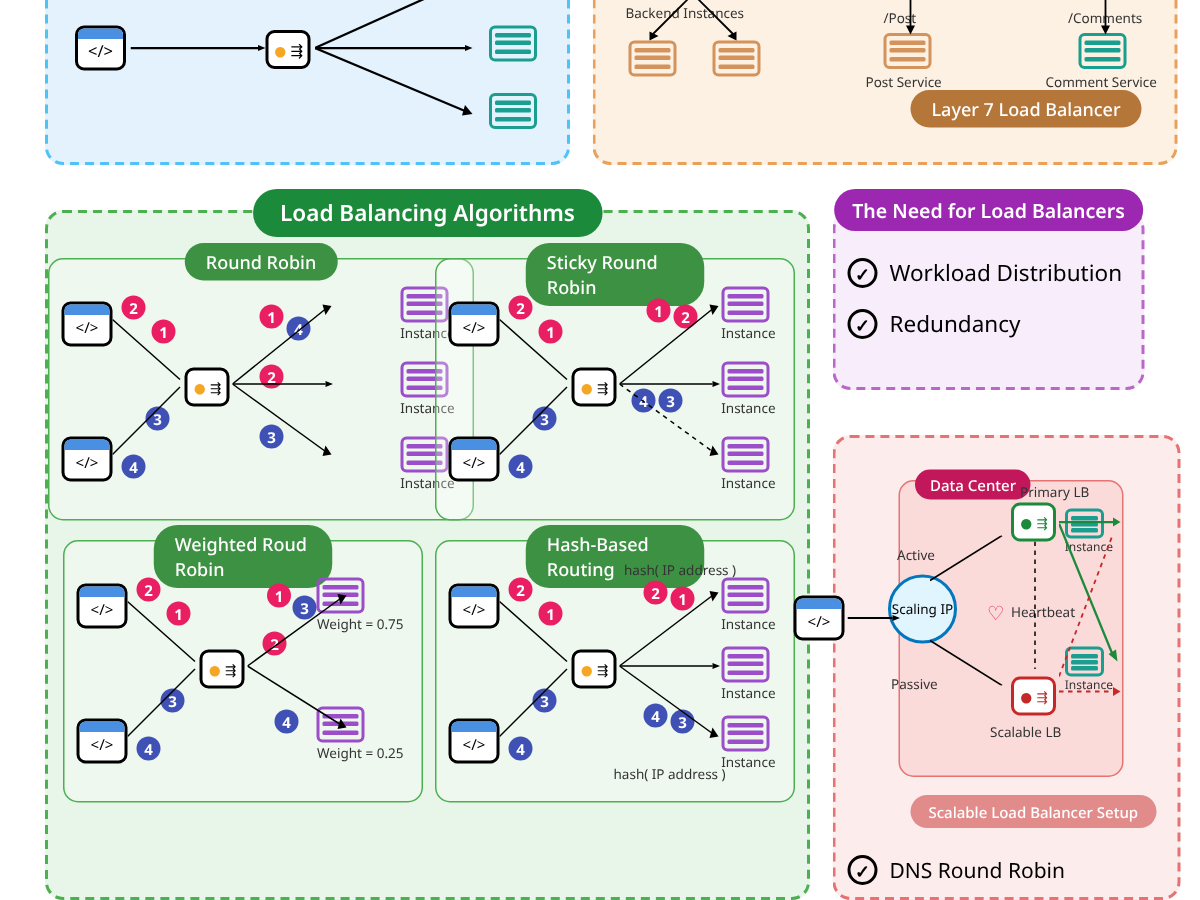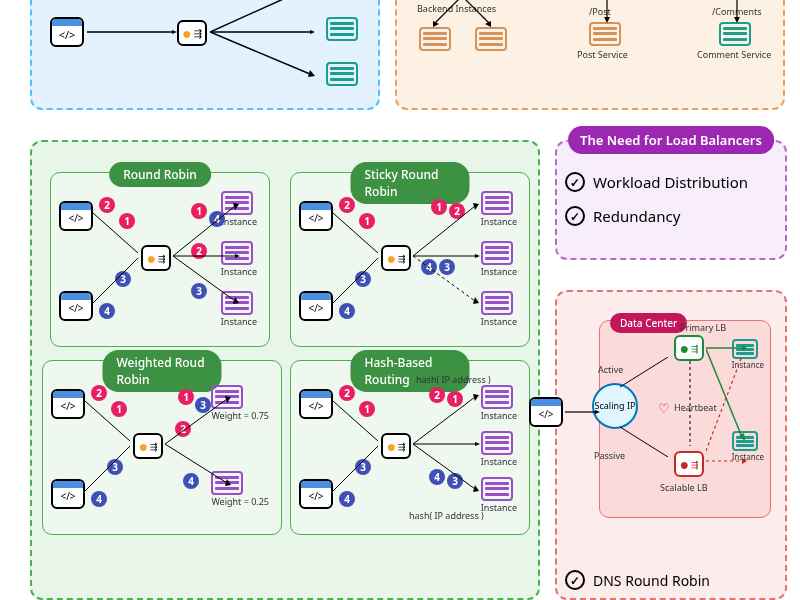--- a/index.html
+++ b/index.html
@@ -104,25 +104,27 @@
       </div>
     </div>
   <svg class="arrow" style="left:200px;top:10px;width:160px;height:42px">
       <path d="M75 2 L75 12 L10 12 L10 37" stroke="#000" stroke-width="1.2" fill="none"></path>
       <polygon points="7,35 10,41 13,35" fill="#000"></polygon>
       <path d="M75 2 L75 12 L140 12 L140 37" stroke="#000" stroke-width="1.2" fill="none"></path>
       <polygon points="137,35 140,41 143,35" fill="#000"></polygon>
     </svg>
   <div class="tiny" style="position:absolute;left:180px;top:76px">Post Service</div>
   <div class="tiny" style="position:absolute;left:300px;top:76px">Comment Service</div>
+  <div style="position:absolute;left:210px;top:88px"><span class="sub-badge" style="background:#b5763a">Layer 7 Load Balancer</span></div>
 </div>
 
 <div class="panel" style="border-color:#4caf50;background:#e8f5e9;left:30px;top:140px;width:510px;height:460px">
-
-  <div class="mini-panel" style="border-color:#4caf50;position:absolute;left:18px;top:30px;width:220px;height:175px">
+  <div class="badge" style="background:#1b8a3a">Load Balancing Algorithms</div>
+
+  <div class="mini-panel" style="border-color:#4caf50;position:absolute;left:0;top:30px;width:284px;height:175px">
     <div class="mini-title"><span class="sub-badge" style="background:#3d9142">Round Robin</span></div>
     <div style="position:absolute;left:8px;top:28px"><div class="icon-box blue">
           <span style="font-size:10px;margin-top:4px">&lt;/&gt;</span>
         </div></div>
     <div style="position:absolute;left:8px;top:118px"><div class="icon-box blue">
           <span style="font-size:10px;margin-top:4px">&lt;/&gt;</span>
         </div></div>
     <div style="position:absolute;left:90px;top:72px"><div class="lb-icon">
           <span style="color:#f5a623">●</span>
           <span style="font-size:9px">⇶</span>
@@ -333,35 +335,35 @@
         <line x1="0" y1="55" x2="62" y2="8" stroke="#000" stroke-width="1"></line>
         <polygon points="60,5 66,6 62,12" fill="#000"></polygon>
         <line x1="0" y1="55" x2="62" y2="55" stroke="#000" stroke-width="1"></line>
         <polygon points="62,53 67,55 62,57" fill="#000"></polygon>
         <line x1="0" y1="55" x2="62" y2="100" stroke="#000" stroke-width="1"></line>
         <polygon points="60,103 66,102 62,96" fill="#000"></polygon>
       </svg>
   </div>
 </div>
 
-<div class="panel" style="border-color:#ba68c8;background:#f8eefb;left:555px;top:140px;width:232px;height:120px">
+<div class="panel" style="border-color:#ba68c8;background:#f8eefb;left:555px;top:140px;width:208px;height:120px">
   <div class="badge" style="background:#9c27b0;font-size:13px;padding:5px 12px">The Need for Load Balancers</div>
   <div style="margin-top:22px;display:flex;align-items:center;gap:8px">
       <span class="check">✓</span>
       <span style="font-size:15px">Workload Distribution</span>
     </div>
   <div style="margin-top:14px;display:flex;align-items:center;gap:8px">
       <span class="check">✓</span>
       <span style="font-size:15px">Redundancy</span>
     </div>
 </div>
 
 <div class="panel" style="border-color:#e57373;background:#fdecec;left:555px;top:290px;width:232px;height:310px">
 
-  <div class="mini-panel" style="border-color:#e57373;background:#fbdada;position:absolute;left:42px;top:28px;width:172px;height:198px">
+  <div class="mini-panel" style="border-color:#e57373;background:#fbdada;position:absolute;left:42px;top:28px;width:150px;height:198px">
     <div style="position:absolute;top:-11px;left:10px"><span class="sub-badge" style="background:#c2185b;font-size:10px;padding:3px 10px">Data Center</span></div>
     <div class="tiny" style="position:absolute;left:80px;top:0">Primary LB</div>
     <div style="position:absolute;left:74px;top:14px"><div class="lb-icon" style="border-color:#1b8a3a">
           <span style="color:#1b8a3a">●</span>
           <span style="font-size:9px;color:#1b8a3a">⇶</span>
         </div></div>
     <div class="tiny" style="position:absolute;left:-2px;top:42px">Active</div>
     <div style="position:absolute;left:-8px;top:62px;width:46px;height:46px;border:2px solid #0277bd;border-radius:50%;background:#e1f5fe;display:flex;align-items:center;justify-content:center;text-align:center;font-size:9px;line-height:1.1">Scaling IP</div>
     <div class="tiny" style="position:absolute;left:-6px;top:128px">Passive</div>
     <div style="position:absolute;left:58px;top:78px;font-size:13px;color:#e91e63">♡</div>
@@ -412,17 +414,18 @@
   </div>
 
   <div style="position:absolute;left:-28px;top:105px"><div class="icon-box blue" style="background:#fff">
         <span style="font-size:10px;margin-top:4px">&lt;/&gt;</span>
       </div></div>
   <svg class="arrow" style="left:8px;top:118px;width:35px;height:4px">
       <line x1="0" y1="2" x2="30" y2="2" stroke="#000" stroke-width="1.2"></line>
       <polygon points="30,0 35,2 30,4" fill="#000"></polygon>
     </svg>
 
+  <div style="position:absolute;left:50px;top:236px"><span class="sub-badge" style="background:#e28b8b;font-size:10px;padding:4px 12px">Scalable Load Balancer Setup</span></div>
   <div style="position:absolute;left:8px;top:278px;display:flex;align-items:center;gap:8px">
       <span class="check">✓</span>
       <span style="font-size:14px">DNS Round Robin</span>
     </div>
 </div>
 
 </body></html>

